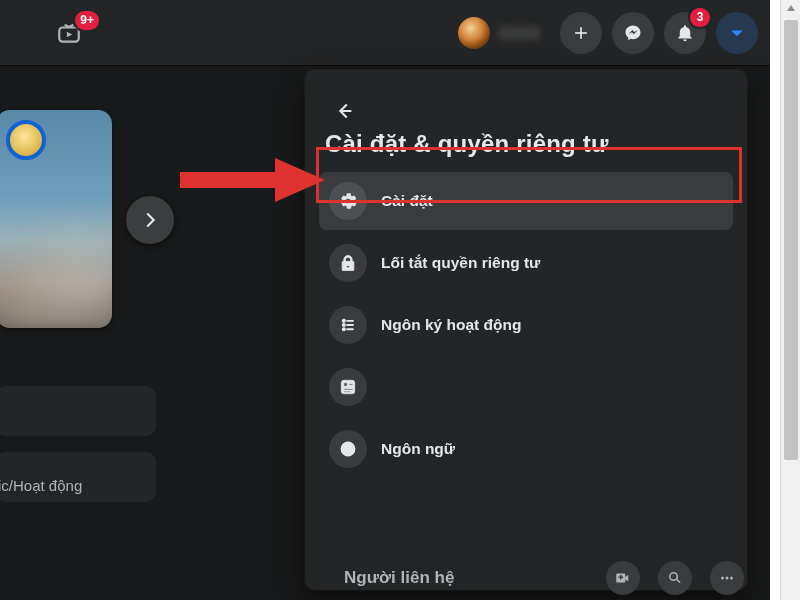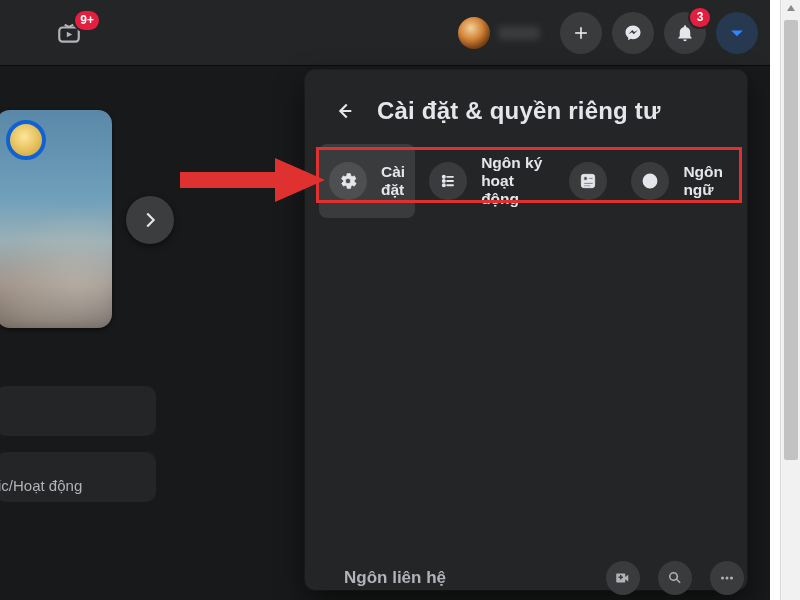--- a/index.html
+++ b/index.html
@@ -134,31 +134,32 @@
   .dropdown {
     position:absolute;
     left: 305px; top: 70px;
     width: 442px; height: 520px;
     background:#242526;
     border-radius:10px;
     box-shadow: 0 12px 28px rgba(0,0,0,.55), 0 0 0 1px rgba(255,255,255,.04);
     padding: 18px 8px 10px 8px;
   }
   .dd-head{
-    display:flex;align-items:center;gap:14px;
+    display:flex;align-items:flex-start;
     padding: 4px 6px 14px 12px;
+    flex-direction: column;
   }
   .back-btn{
     width:38px;height:38px;border-radius:50%;
     display:flex;align-items:center;justify-content:center;
   }
   .back-btn svg{width:22px;height:22px;stroke:#e4e6eb;stroke-width:2.4;fill:none;}
   .dd-title{color:#e4e6eb;font-size:24px;font-weight:700;letter-spacing:.2px;}
 
-  .menu{display:flex;flex-direction:row;gap:4px;padding:0 6px;}
+  .menu{display:flex;flex-direction:column;gap:4px;padding:0 6px;}
   .menu-item{
     display:flex;align-items:center;gap:14px;
     padding:10px 10px;
     border-radius:8px;
     cursor:pointer;
   }
   .menu-item.hover{background:#3a3b3c;}
   .menu-item .mi-icon{
     width:38px;height:38px;border-radius:50%;
     background:#3a3b3c;
@@ -270,20 +271,28 @@
       <div class="menu-item hover">
         <div class="mi-icon">
           <svg viewBox="0 0 24 24">
               <path d="M19.4 13a7.8 7.8 0 0 0 0-2l2.1-1.6-2-3.5-2.5 1a7.6 7.6 0 0 0-1.7-1l-.4-2.7h-4l-.4 2.7a7.6 7.6 0 0 0-1.7 1l-2.5-1-2 3.5L6.6 11a7.8 7.8 0 0 0 0 2l-2.1 1.6 2 3.5 2.5-1c.5.4 1.1.8 1.7 1l.4 2.7h4l.4-2.7c.6-.2 1.2-.6 1.7-1l2.5 1 2-3.5L19.4 13zM12 15.3A3.3 3.3 0 1 1 12 8.7a3.3 3.3 0 0 1 0 6.6z"></path>
             </svg>
         </div>
         <div class="mi-label">Cài đặt</div>
       </div>
 
 
+      <div class="menu-item">
+        <div class="mi-icon">
+          <svg viewBox="0 0 24 24">
+              <path d="M17 10V8a5 5 0 0 0-10 0v2H6a1 1 0 0 0-1 1v9a1 1 0 0 0 1 1h12a1 1 0 0 0 1-1v-9a1 1 0 0 0-1-1h-1zm-8-2a3 3 0 0 1 6 0v2H9V8zm3 10a1.6 1.6 0 1 1 0-3.2 1.6 1.6 0 0 1 0 3.2z"></path>
+            </svg>
+        </div>
+        <div class="mi-label">Lối tắt quyền riêng tư</div>
+      </div>
 
       <div class="menu-item">
         <div class="mi-icon">
           <svg viewBox="0 0 24 24" fill="none" stroke="#e4e6eb" stroke-width="2.3" stroke-linecap="round">
               <circle cx="7" cy="7" r="1.3" fill="#e4e6eb"></circle>
               <circle cx="7" cy="12" r="1.3" fill="#e4e6eb"></circle>
               <circle cx="7" cy="17" r="1.3" fill="#e4e6eb"></circle>
               <line x1="11" y1="7" x2="18" y2="7"></line>
               <line x1="11" y1="12" x2="18" y2="12"></line>
               <line x1="11" y1="17" x2="18" y2="17"></line>
@@ -311,21 +320,21 @@
               <path d="M4 12h16M12 4c2.5 2.5 2.5 13.5 0 16M12 4c-2.5 2.5-2.5 13.5 0 16"></path>
             </svg>
         </div>
         <div class="mi-label">Ngôn ngữ</div>
       </div>
 
     </div>
   </div>
 
   <div class="bottom-row">
-    <div class="lbl">Ngôn liên hệ</div>
+    <div class="lbl">Người liên hệ</div>
     <div class="icons">
       <div class="ib">
           <svg viewBox="0 0 24 24">
             <path d="M15 10.5V7a1 1 0 0 0-1-1H4a1 1 0 0 0-1 1v10a1 1 0 0 0 1 1h10a1 1 0 0 0 1-1v-3.5l4 3V7.5l-4 3zM8 14v-2H6v-2h2V8h2v2h2v2h-2v2H8z"></path>
           </svg>
         </div>
       <div class="ib">
           <svg viewBox="0 0 24 24">
             <path d="M10 4a6 6 0 1 0 3.8 10.6l4.3 4.3 1.4-1.4-4.3-4.3A6 6 0 0 0 10 4zm0 2a4 4 0 1 1 0 8 4 4 0 0 1 0-8z"></path>
           </svg>

